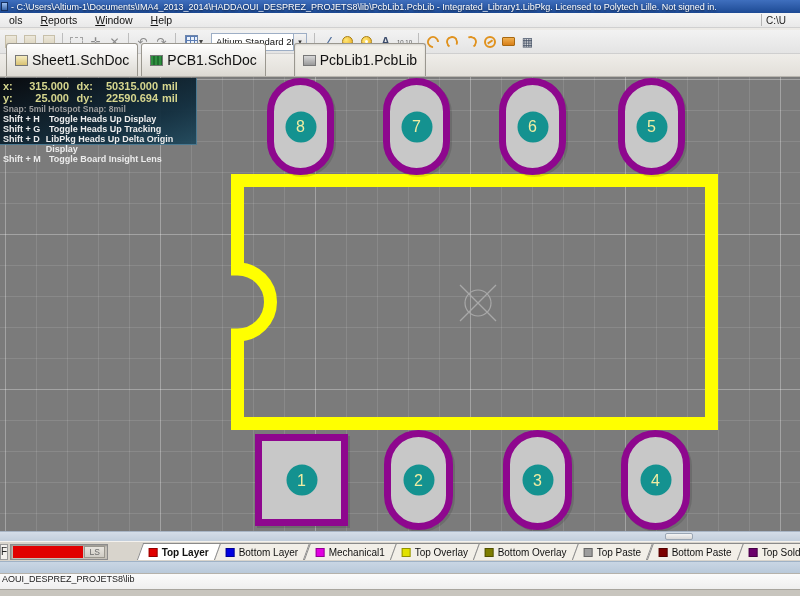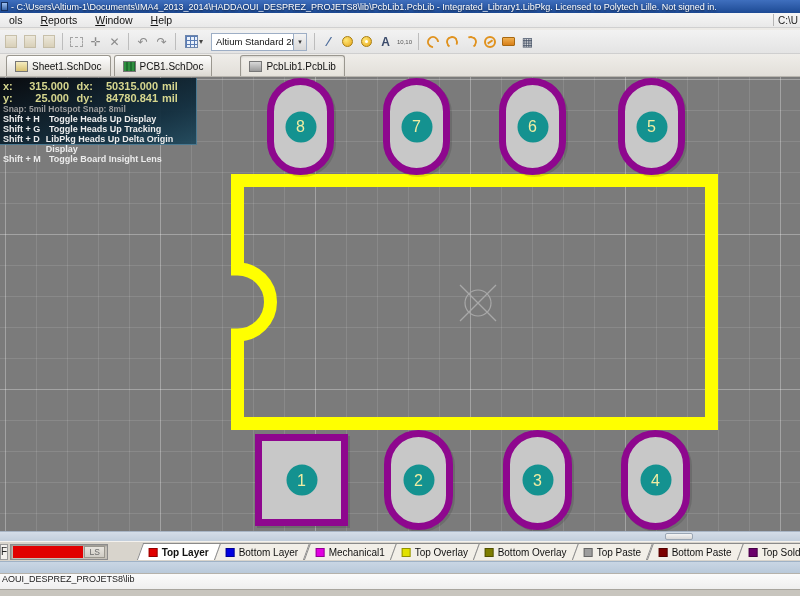--- a/index.html
+++ b/index.html
@@ -13,21 +13,21 @@
     text-shadow:0 1px 2px rgba(0,0,0,.6); }
   .titlebar .appicon { width:7px; height:9px; margin:0 3px 0 1px;
     background:linear-gradient(#9ec0ef,#3a66a8); border:1px solid #16305e; }
 
   
   .menubar { position:absolute; left:0; top:13px; width:800px; height:15px;
     background:linear-gradient(#f6f6f6,#e9e9e9); border-bottom:1px solid #d0d0d0;
     display:flex; align-items:center; font-size:10.5px; color:#111; }
   .menubar .mi { padding:0 9px; height:100%; display:flex; align-items:center; }
   .menubar .accel { text-decoration:underline; }
-  .menu-right { margin-left:auto; display:flex; align-items:center; font-size:10px; color:#222; padding-right:2px; }
+  .menu-right { margin-left:auto; display:flex; align-items:center; font-size:10px; color:#222; padding-right:14px; }
   .menu-right .sep { width:1px; height:12px; background:#b5b5b5; margin-right:4px; }
 
   
   .toolbar { position:absolute; left:0; top:30px; width:800px; height:24px;
     background:linear-gradient(#f2f2f2,#e4e4e4); border-bottom:1px solid #cfcfcf;
     display:flex; align-items:center; gap:2px; padding-left:2px; }
   .tsep { width:1px; height:17px; background:#bdbdbd; margin:0 3px; }
   .tbi { width:17px; height:18px; display:flex; align-items:center; justify-content:center;
     font-size:12px; color:#8a8a8a; border-radius:2px; }
   .ico-doc { width:12px; height:13px; background:linear-gradient(#ece4cc,#cdbd92);
@@ -62,22 +62,22 @@
   .arc.a4::after { content:""; position:absolute; left:1px; top:3px; width:6px; height:1.5px;
     background:#e0921e; transform:rotate(-35deg); }
   .ico-fill { width:13px; height:9px; background:linear-gradient(#f0b050,#d87f18);
     border:1px solid #a86810; border-radius:1px; }
   .ico-array { color:#445064; font-size:12px; }
 
   
   .doctabs { position:absolute; left:0; top:54px; width:800px; height:23px;
     background:linear-gradient(#efede9,#e2dfd9); display:flex; align-items:flex-end;
     padding-left:6px; gap:3px; border-bottom:1px solid #b9b6af; }
-  .dtab { display:flex; align-items:center; gap:4px; height:19px; padding:10px 8px;
-    font-size:10px; color:#111; border:1px solid #9a978f; border-bottom:none;
+  .dtab { display:flex; align-items:center; gap:4px; height:19px; padding:16px 8px;
+    font-size:14px; color:#111; border:1px solid #9a978f; border-bottom:none;
     border-radius:3px 3px 0 0; background:linear-gradient(#ffffff,#dcd9d2); }
   .dtab.active { background:linear-gradient(#f3f1ec,#e6e3dc); box-shadow:inset 0 1px 2px rgba(0,0,0,.12);margin-left:25px; }
   .fico { width:13px; height:11px; border:1px solid #777; }
   .fico.sch { background:linear-gradient(#f5ecc0,#d9c272); }
   .fico.pcb { background:repeating-linear-gradient(to right,#2f8f3f 0 2px,#1f6f2f 2px 4px); }
   .fico.lib { background:linear-gradient(#d8d8d8,#9a9a9a); }
 
   
   .canvas { position:absolute; left:0; top:77px; width:800px; height:454px; background:#7b7b7b;
     background-image:
@@ -284,21 +284,21 @@
         <span class="lab">x:</span>
         <span class="val">315.000</span>
         <span class="dlab">dx:</span>
         <span class="dval">50315.000</span>
         <span>mil</span>
       </div>
       <div class="coord">
         <span class="lab">y:</span>
         <span class="val">25.000</span>
         <span class="dlab">dy:</span>
-        <span class="dval">84780.841</span>
+        <span class="dval">22590.694</span>
         <span>mil</span>
       </div>
       <div class="snap">Snap: 5mil Hotspot Snap: 8mil</div>
       <div class="sc">
           <span class="keys">Shift + H</span>
           <span>Toggle Heads Up Display</span>
         </div>
       <div class="sc">
           <span class="keys">Shift + G</span>
           <span>Toggle Heads Up Tracking</span>

